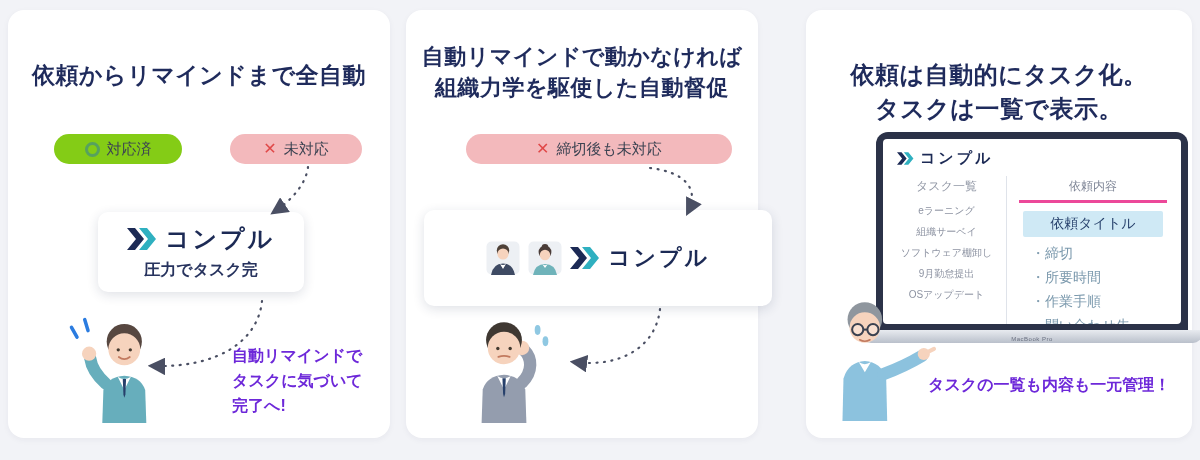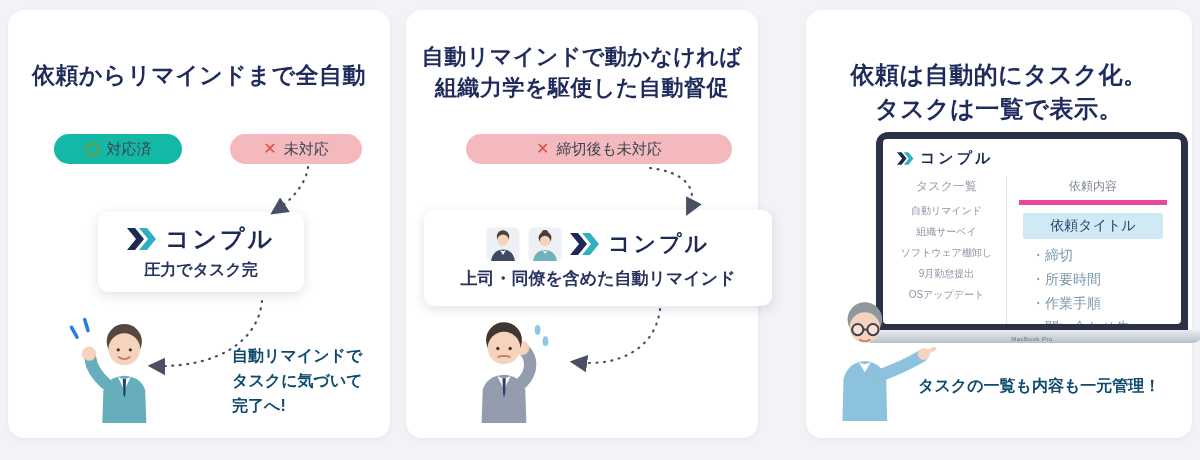--- a/index.html
+++ b/index.html
@@ -27,21 +27,21 @@
   }
   .c1-title { top:50px; font-size:23px; }
   .c2-title { top:32px; font-size:22px; line-height:1.4; }
   .c3-title { top:48px; font-size:24px; line-height:1.4; }
 
   .pill {
     position:absolute; height:30px; border-radius:15px;
     display:flex; align-items:center; justify-content:center; gap:7px;
     font-size:15px; color:#3c4352; font-weight:500;
   }
-  .pill-done    { left:46px;  top:124px; width:128px; background:#14b8a6; }
+  .pill-done    { left:46px;  top:124px; width:128px; background:#84cc16; }
   .pill-pending { left:222px; top:124px; width:132px; background:#f3b9bc; }
   .c2-pill      { left:60px;  top:124px; width:266px; background:#f3b9bc; }
 
   .ring-icon {
     display:inline-block; width:15px; height:15px; border-radius:50%;
     border:3.5px solid #57a25e; background:transparent;
   }
   .cross-icon { color:#e04848; font-weight:700; font-size:16px; line-height:1; }
 
   .logo-box {
@@ -56,26 +56,26 @@
   .chevrons { width:30px; height:22px; }
   .chevrons.small { width:17px; height:13px; }
   .logo-text { color:#1c2a55; font-weight:700; font-size:24px; letter-spacing:3px; }
   .c2-box .logo-text { font-size:22px; }
   .box-caption { color:#27335e; font-weight:600; }
   .c1-box .box-caption { font-size:16px; }
   .c2-box .box-caption { font-size:17px; }
   .avatar { width:34px; height:34px; border-radius:5px; }
 
   .callout {
-    position:absolute; color:#0c4a6e; font-weight:700; font-size:16px;
+    position:absolute; color:#6d28d9; font-weight:700; font-size:16px;
     line-height:1.55; white-space:pre-line; z-index:3;
   }
   .c1-callout { left:224px; top:334px; }
   .c2-callout { left:214px; top:332px; }
-  .c3-callout { left:112px; top:364px; white-space:nowrap; }
+  .c3-callout { left:122px; top:364px; white-space:nowrap;font-family:Liberation Mono, monospace; }
 
   .arrow { position:absolute; overflow:visible; z-index:2; }
   .arrow path.line {
     fill:none; stroke:#4a4f63; stroke-width:2.2;
     stroke-linecap:round; stroke-dasharray:1 6.5;
   }
   .c1-arrow1 { left:238px; top:154px; width:80px;  height:56px; }
   .c1-arrow2 { left:118px; top:286px; width:150px; height:96px; }
   .c2-arrow1 { left:236px; top:154px; width:70px;  height:56px; }
   .c2-arrow2 { left:146px; top:294px; width:120px; height:88px; }
@@ -95,21 +95,21 @@
   .app { background:#fff; border-radius:4px; height:100%; overflow:hidden; }
   .app-logo-row { display:flex; align-items:center; gap:6px; padding:10px 14px 6px; }
   .app-logo-text { color:#1c2a55; font-weight:700; font-size:15px; letter-spacing:3px; }
   .app-body { display:flex; padding:2px 10px 8px; }
   .app-sidebar { width:41%; border-right:1px solid #dfe3ea; padding-right:6px; text-align:center; }
   .app-sidebar-header { font-size:12px; color:#9298a6; margin:2px 0 9px; }
   .app-task { font-size:10px; color:#8d93a2; margin:7px 0; white-space:nowrap; }
   .app-detail { flex:1; padding-left:8px; }
   .app-detail-header {
     font-size:12px; color:#7e8596; text-align:center;
-    border-bottom:5px solid #ec4899; padding-bottom:5px; margin:2px 4px 8px;
+    border-bottom:3px solid #ec4899; padding-bottom:5px; margin:2px 4px 8px;
   }
   .app-task-title {
     background:#cfe9f5; color:#26406b; font-size:14px; text-align:center;
     padding:4px 4px; border-radius:2px; margin:0 8px 8px;
   }
   .app-field { font-size:14px; color:#7b99ad; margin:6px 0 6px 16px; white-space:nowrap; }
   .laptop-base {
     margin:0 -14px; height:13px; border-radius:2px 2px 9px 9px;
     background:linear-gradient(#e8ebf0,#bac0cb);
     text-align:center; line-height:12px;
@@ -216,21 +216,20 @@
           <circle cx="17" cy="14" r="5.2" fill="#f6d3bd"></circle>
           <path d="M5,34 Q7,23 17,23 Q27,23 29,34 Z" fill="#6fb3ba"></path>
           <path d="M14.5,23.5 L17,27 L19.5,23.5 Q17,25 14.5,23.5 Z" fill="#ffffff"></path>
         </svg>
         <svg class="chevrons" viewBox="0 0 30 22">
           <path d="M0,0 L8,0 L17,11 L8,22 L0,22 L9,11 Z" fill="#1c2a55"></path>
           <path d="M12,0 L20,0 L29,11 L20,22 L12,22 L21,11 Z" fill="#2fb0c0"></path>
         </svg>
         <span class="logo-text">コンプル</span>
       </div>
-      <div class="box-caption">上司・同僚を含めた自動リマインド</div>
     </div>
 
     <svg class="arrow c2-arrow2" viewBox="0 0 120 88">
       <defs>
           <marker id="ah2b" markerWidth="8" markerHeight="8" refX="6" refY="4" orient="auto">
             <path d="M0,0 L8,4 L0,8 Z" fill="#4a4f63"></path>
           </marker>
         </defs>
       <path class="line" d="M108,5 C104,42 70,64 22,58" marker-end="url(#ah2b)"></path>
     </svg>
@@ -262,21 +261,21 @@
           <div class="app-logo-row">
             <svg class="chevrons small" viewBox="0 0 30 22">
               <path d="M0,0 L8,0 L17,11 L8,22 L0,22 L9,11 Z" fill="#1c2a55"></path>
               <path d="M12,0 L20,0 L29,11 L20,22 L12,22 L21,11 Z" fill="#2fb0c0"></path>
             </svg>
             <span class="app-logo-text">コンプル</span>
           </div>
           <div class="app-body">
             <div class="app-sidebar">
               <div class="app-sidebar-header">タスク一覧</div>
-              <div class="app-task">自動リマインド</div>
+              <div class="app-task">eラーニング</div>
               <div class="app-task">組織サーベイ</div>
               <div class="app-task">ソフトウェア棚卸し</div>
               <div class="app-task">9月勤怠提出</div>
               <div class="app-task">OSアップデート</div>
             </div>
             <div class="app-detail">
               <div class="app-detail-header">依頼内容</div>
               <div class="app-task-title">依頼タイトル</div>
               <div class="app-field">・締切</div>
               <div class="app-field">・所要時間</div>

